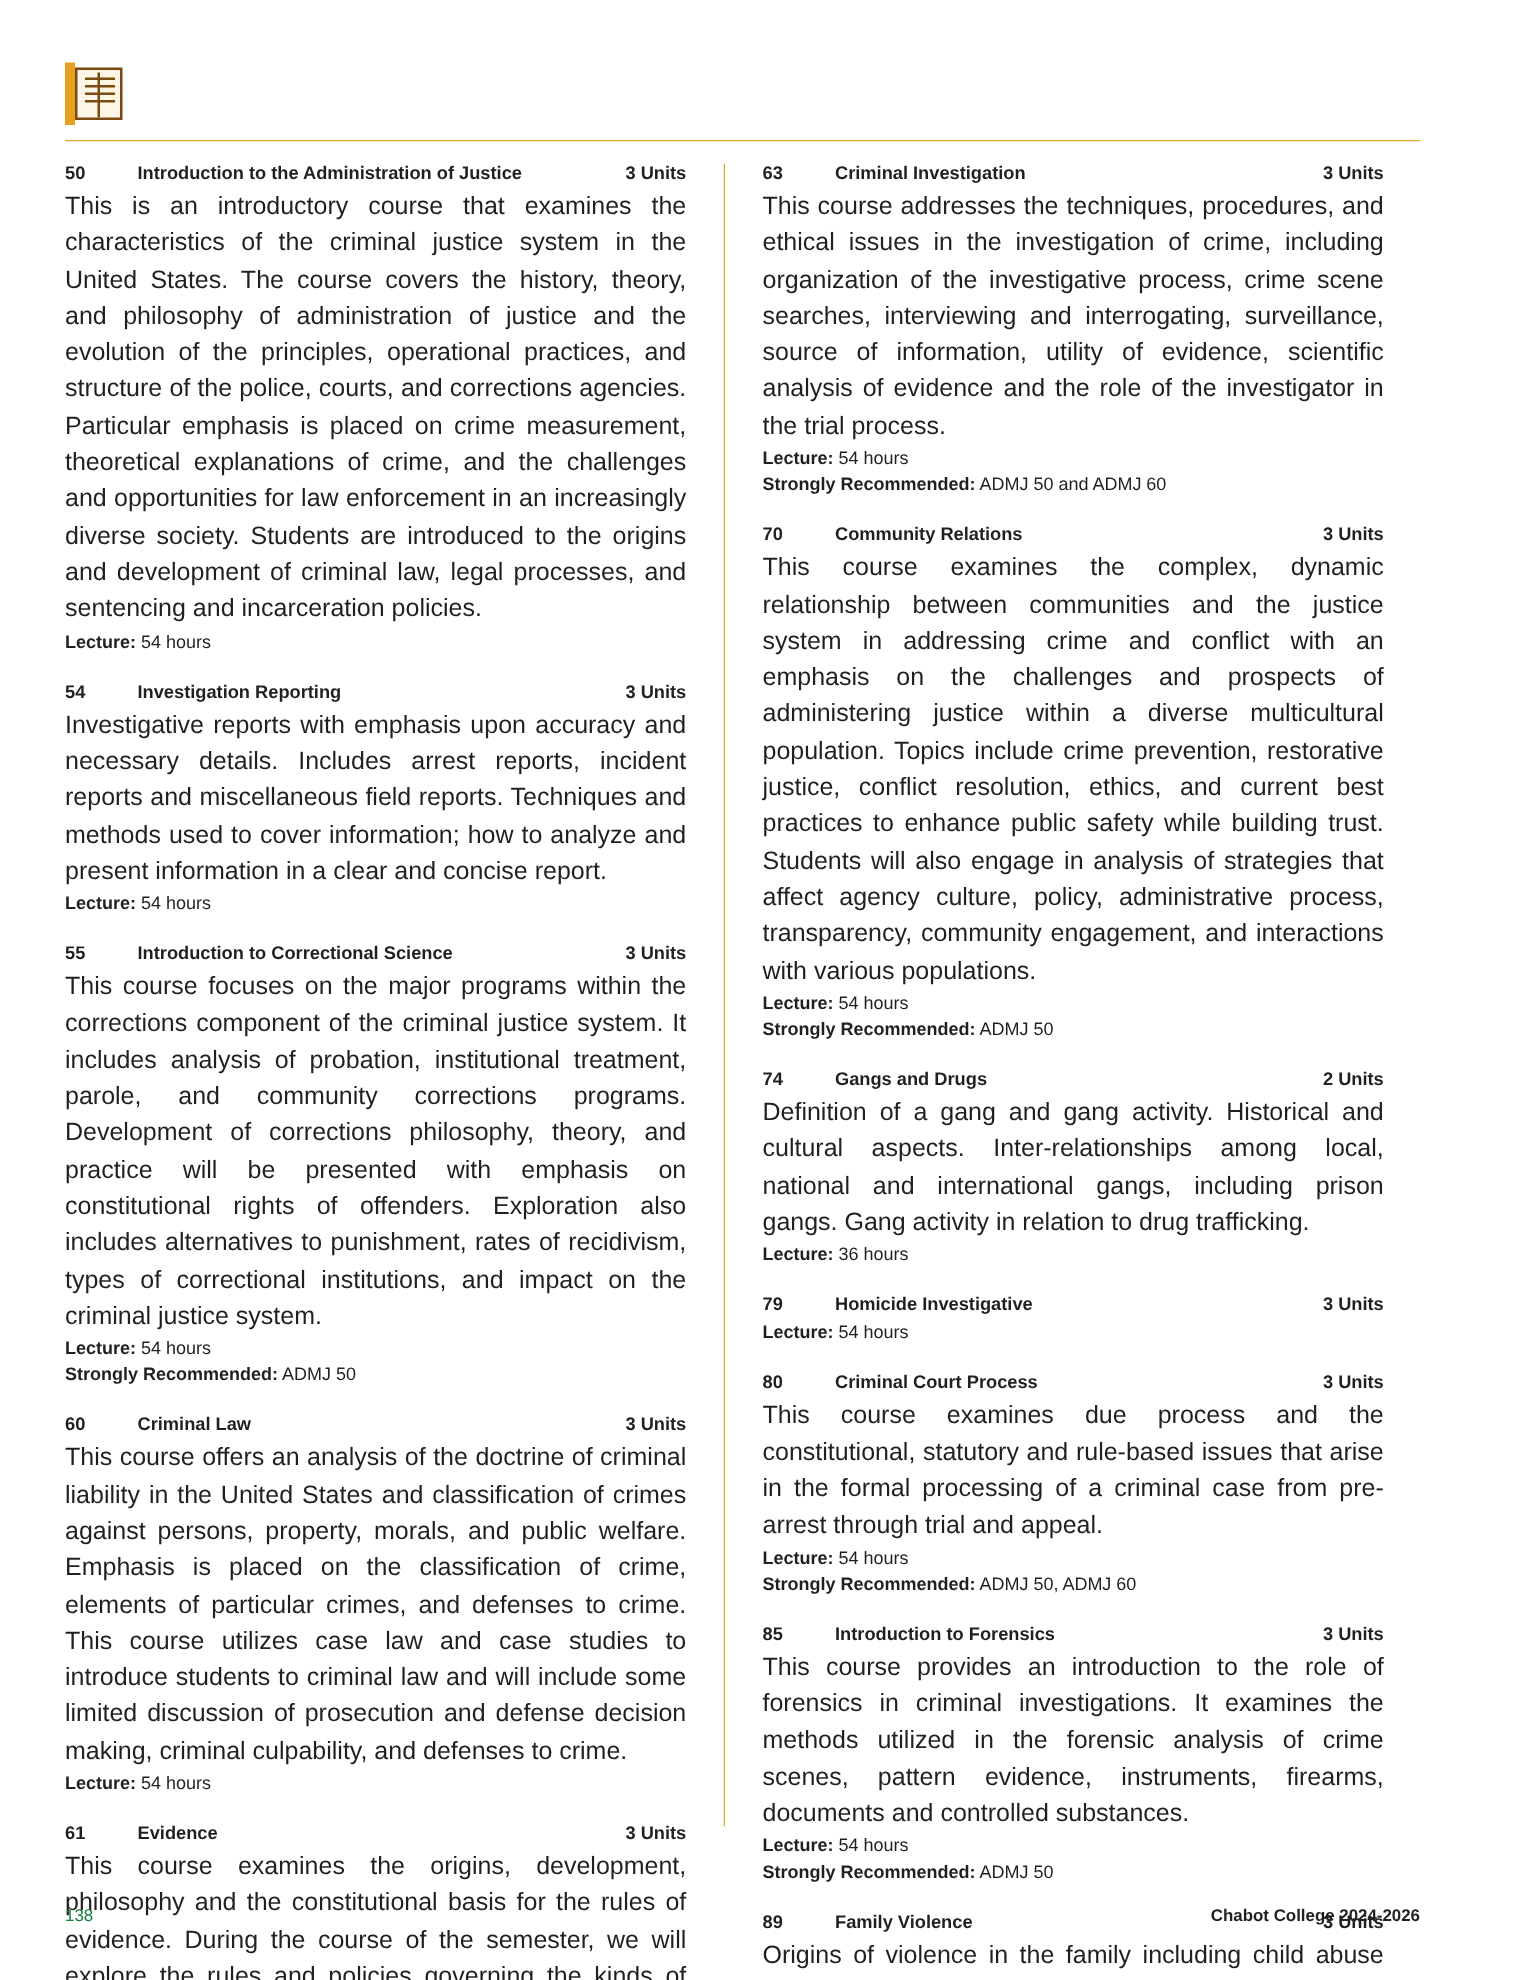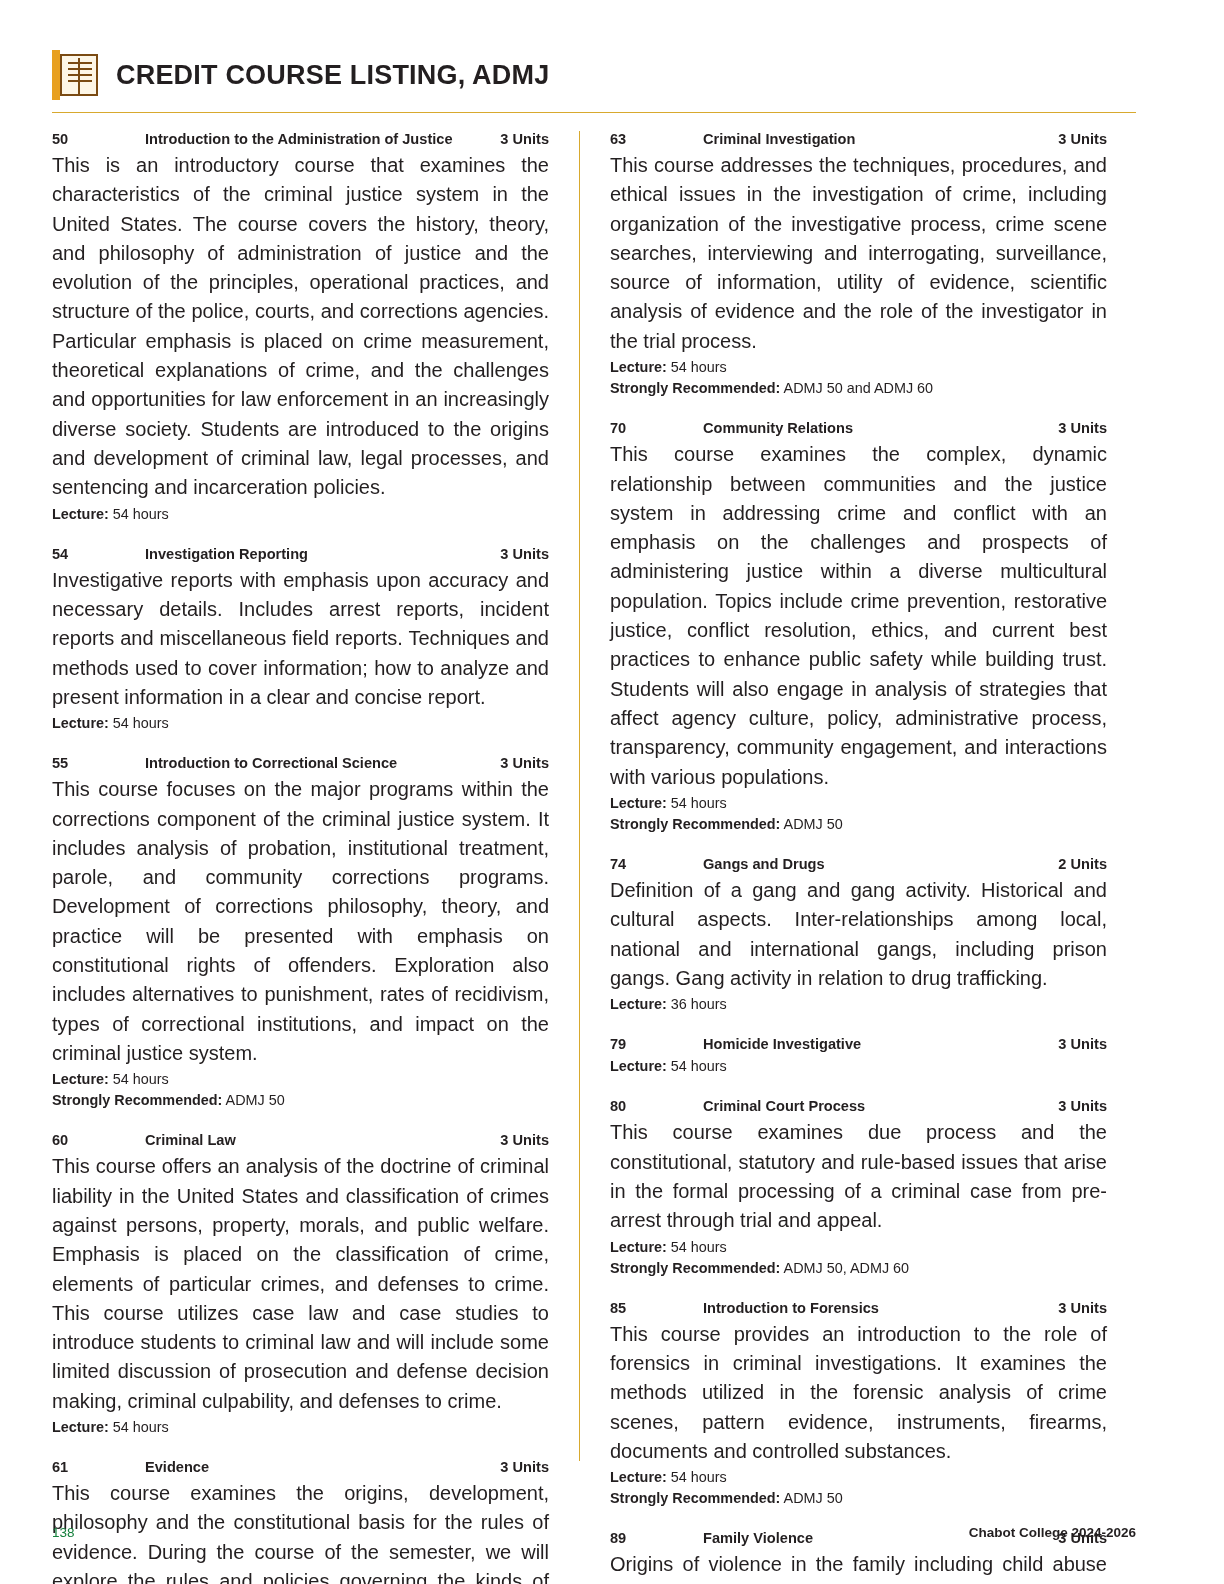--- a/index.html
+++ b/index.html
@@ -104,21 +104,20 @@
   
   .course { margin-bottom: 21px; }
   .course:last-child { margin-bottom: 0; }
 
   .course-head {
     display: flex;
     align-items: flex-start;
     font-weight: bold;
     font-size: 14.6px;
     margin-bottom: 4px;
-    gap: 35px;
   }
   .course-num {
     width: 58px;
     flex: 0 0 auto;
   }
   .course-title {
     flex: 1 1 auto;
     padding-right: 8px;
   }
   .course-units {
@@ -157,21 +156,20 @@
 </head>
 <body>
 
 <div class="page">
 
   <div class="header">
     <div class="logo">
       <div class="bar-left"></div>
       <div class="book"></div>
     </div>
-    <div class="header-title">CREDIT COURSE LISTING, ADMJ</div>
   </div>
   <div class="header-rule"></div>
 
   <div class="columns">
     <div class="col col-left">
         <div class="course">
           <div class="course-head">
             <span class="course-num">50</span>
             <span class="course-title">Introduction to the Administration of Justice</span>
             <span class="course-units">3 Units</span>

